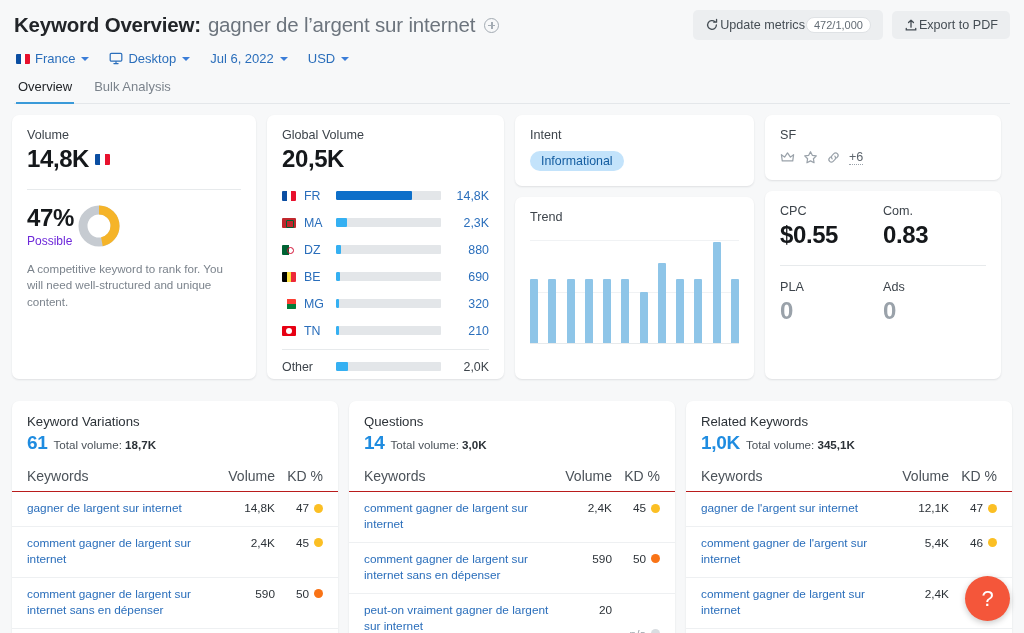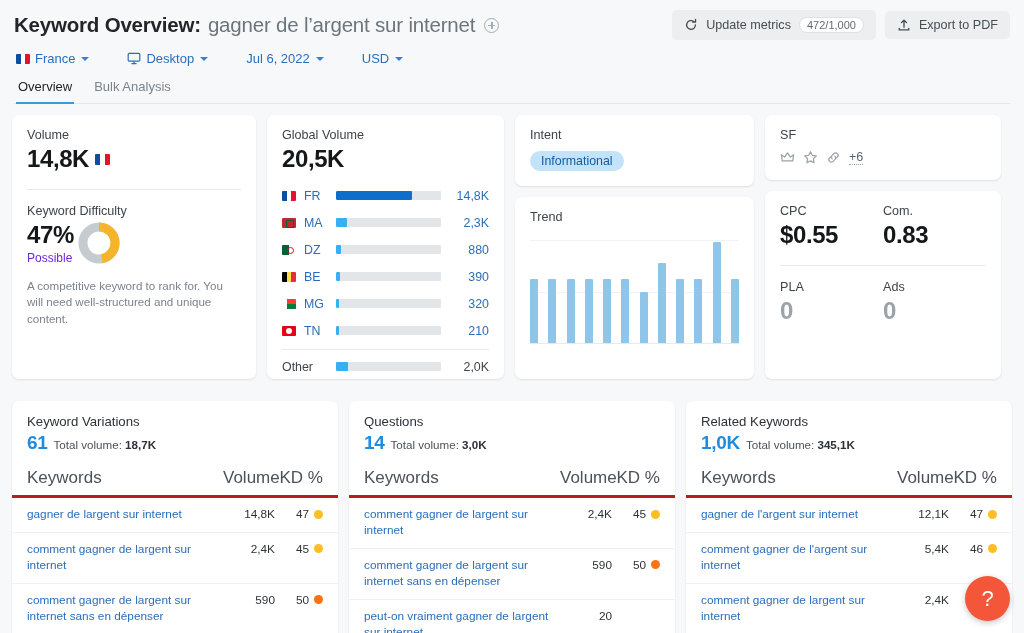--- a/index.html
+++ b/index.html
@@ -18,28 +18,28 @@
   .title { display: flex; align-items: baseline; gap: 7px; }
   .title .t-main { font-size: 20.5px; font-weight: bold; color: #222529; letter-spacing: -.2px; }
   .title .t-kw { font-size: 20.5px; font-weight: normal; color: #6c747d; letter-spacing: -.2px; }
   .plus-ic { width: 15px; height: 15px; border: 1.4px solid #a3abb3; border-radius: 50%;
              position: relative; display: inline-block; align-self: center; margin-left: 2px; cursor: pointer; }
   .plus-ic::before, .plus-ic::after { content: ""; position: absolute; background: #a3abb3; }
   .plus-ic::before { left: 3px; right: 3px; top: 6px; height: 1.4px; }
   .plus-ic::after { top: 3px; bottom: 3px; left: 6px; width: 1.4px; }
 
   .hdr-actions { display: flex; gap: 9px; align-items: center; }
-  .btn { display: flex; align-items: center; gap: 8px; background: #eceef0; border: none;
+  .btn { display: flex; align-items: center; gap: 1px; background: #eceef0; border: none;
          border-radius: 5px; padding: 7px 12px; font-size: 12.6px; color: #454d54;
          font-family: inherit; cursor: pointer; }
   .btn .pill { background: #fff; border: 1px solid #dfe2e5; border-radius: 9px;
                font-size: 11px; padding: 1px 7px; color: #636c75; }
   .ic-refresh, .ic-export { width: 14px; height: 14px; flex: none; }
 
-  .filters { display: flex; align-items: center; gap: 38px; margin-top: 11px; padding-left: 2px; }
+  .filters { display: flex; align-items: center; gap: 20px; margin-top: 11px; padding-left: 2px; }
   .filt { display: flex; align-items: center; gap: 5px; font-size: 13px; color: #1f6fd0; cursor: pointer; }
   .filt .lbl { color: #2a6ebb; }
   .caret { width: 0; height: 0; border-left: 4px solid transparent; border-right: 4px solid transparent;
            border-top: 4.5px solid #3b7dd8; margin-left: 1px; }
   .flag { width: 14px; height: 10px; display: inline-block; border-radius: 1px; overflow: hidden;
           flex: none; position: relative; }
   .fl-fr { background: linear-gradient(to right,#0b4ea2 0 33%, #fff 33% 66%, #e8112d 66% 100%); }
   .fl-ma { background: #c1272d; }
   .fl-ma::after { content:""; position:absolute; left:4px; top:2px; width:6px; height:6px;
                   border:1px solid #006233; border-radius:1px; }
@@ -116,22 +116,22 @@
   
   .tables { padding: 11px 12px 0 12px; display: grid; gap: 11px;
             grid-template-columns: 1fr 1fr 1fr; }
   .tcard { background: #fff; border-radius: 7px; box-shadow: 0 1px 2px rgba(30,40,50,.11);
            padding: 13px 0 0 0; height: 246px; overflow: hidden; }
   .tcard h3 { font-size: 13.2px; font-weight: normal; color: #2c3238; padding: 0 15px; }
   .tcount { display: flex; align-items: baseline; gap: 6px; padding: 3px 15px 0 15px; }
   .tcount .num { font-size: 19px; font-weight: bold; color: #1f8ce0; letter-spacing: -.3px; }
   .tcount .tv { font-size: 11.6px; color: #4b5259; }
   .tcount .tv b { color: #2c3238; }
-  .thead { display: grid; grid-template-columns: 1fr 52px 48px; font-size: 17px;
-           color: #4b5259; padding: 14px 15px 7px 15px; border-bottom: 3px solid #b91c1c; }
+  .thead { display: grid; grid-template-columns: 1fr 52px 48px; font-size: 14px;
+           color: #4b5259; padding: 14px 15px 7px 15px; border-bottom: 1px solid #b91c1c; }
   .thead .r { text-align: right; }
   .trow { display: grid; grid-template-columns: 1fr 52px 48px; font-size: 11.8px;
           padding: 9px 15px; border-bottom: 1px solid #eef0f2; align-items: start; }
   .trow .kw { color: #2a6ebb; line-height: 1.35; cursor: pointer; padding-right: 6px; }
   .trow .vl { text-align: right; color: #2c3238; }
   .trow .kd { text-align: right; color: #2c3238; display: flex; justify-content: flex-end;
               align-items: center; gap: 5px; }
   .dot { width: 9px; height: 9px; border-radius: 50%; flex: none; }
   .kd.na { color: #9aa2aa; margin-top: 24px; }
 
@@ -204,21 +204,20 @@
 
   <div class="grid">
 
     <div class="card">
       <div class="c-label">Volume</div>
       <div class="vol-val">
         <span class="c-big">14,8K</span>
         <span class="flag fl-fr"></span>
       </div>
       <div class="hr"></div>
-      <div class="c-label">Keyword Difficulty</div>
       <div class="kd-row">
         <div class="kd-left">
           <div class="kd-pct">47%</div>
           <div class="kd-sub">Possible</div>
         </div>
         <svg width="44" height="44" viewBox="0 0 44 44">
           <circle cx="22" cy="22" r="16" fill="none" stroke="#c6cbd1" stroke-width="9"></circle>
           <circle id="kd-arc" cx="22" cy="22" r="16" fill="none" stroke="#f5b429" stroke-width="9" stroke-dasharray="47 53" pathLength="100" transform="rotate(-90 22 22)"></circle>
         </svg>
       </div>
@@ -252,21 +251,21 @@
               <span class="gv-fill" style="width:5%"></span>
             </span>
             <span class="gv-val">880</span>
           </div>
           <div class="gv-row">
             <span class="flag fl-be"></span>
             <span class="gv-cc">BE</span>
             <span class="gv-bar">
               <span class="gv-fill" style="width:3.5%"></span>
             </span>
-            <span class="gv-val">390</span>
+            <span class="gv-val">690</span>
           </div>
           <div class="gv-row">
             <span class="flag fl-mg"></span>
             <span class="gv-cc">MG</span>
             <span class="gv-bar">
               <span class="gv-fill" style="width:3.2%"></span>
             </span>
             <span class="gv-val">320</span>
           </div>
           <div class="gv-row">

